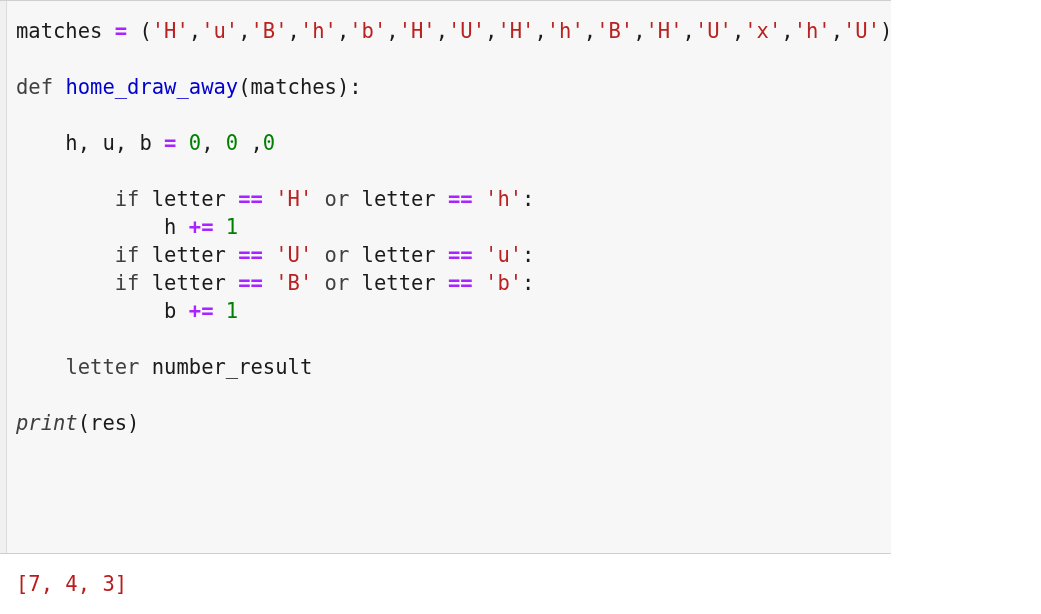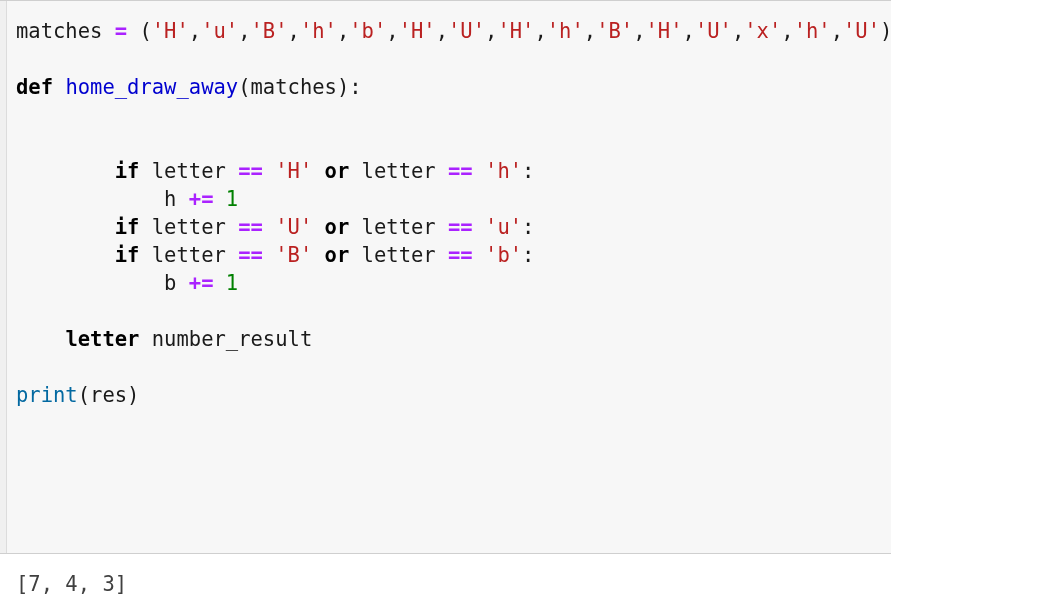--- a/index.html
+++ b/index.html
@@ -52,53 +52,54 @@
     white-space: pre;
     color: #1a1a1a;
     letter-spacing: 0px;
   }
   .code-line.blank {
     height: 28px;
   }
 
   
   .tok-plain    { color: #1a1a1a; }
-  .tok-kw       { color: #000000; font-weight: bold; }
-  .tok-builtin  { color: #0369a1; font-weight: normal; }
+  .tok-kw       { color: #404040; font-weight: normal; }
+  .tok-builtin  { color: #404040; font-weight: normal; font-style: italic; }
   .tok-fname    { color: #0000cf; font-weight: normal; }
   .tok-str      { color: #ba2121; }
   .tok-num      { color: #008000; }
   .tok-op       { color: #aa22ff; font-weight: bold; }
   .tok-punct    { color: #1a1a1a; }
 
   
   .output-area {
     background: #ffffff;
     padding: 16px 0 0 16px;
   }
   .output-line {
     font-family: "DejaVu Sans Mono", "Liberation Mono", monospace;
     font-size: 20.5px;
     line-height: 28px;
-    color: #404040;
+    color: #b91c1c;
     white-space: pre;
   }
 </style>
 </head>
 <body>
 
 <div id="notebook">
 
   <div class="code-cell">
     <div class="code-cell-gutter"></div>
     <div class="code-body" id="code-body">
         <div class="code-line"><span class="tok-plain">matches </span><span class="tok-op">=</span><span class="tok-punct"> (</span><span class="tok-str">'H'</span><span class="tok-punct">,</span><span class="tok-str">'u'</span><span class="tok-punct">,</span><span class="tok-str">'B'</span><span class="tok-punct">,</span><span class="tok-str">'h'</span><span class="tok-punct">,</span><span class="tok-str">'b'</span><span class="tok-punct">,</span><span class="tok-str">'H'</span><span class="tok-punct">,</span><span class="tok-str">'U'</span><span class="tok-punct">,</span><span class="tok-str">'H'</span><span class="tok-punct">,</span><span class="tok-str">'h'</span><span class="tok-punct">,</span><span class="tok-str">'B'</span><span class="tok-punct">,</span><span class="tok-str">'H'</span><span class="tok-punct">,</span><span class="tok-str">'U'</span><span class="tok-punct">,</span><span class="tok-str">'x'</span><span class="tok-punct">,</span><span class="tok-str">'h'</span><span class="tok-punct">,</span><span class="tok-str">'U'</span><span class="tok-punct">)</span></div>
         <div class="code-line blank">&nbsp;</div>
         <div class="code-line"><span class="tok-kw">def</span><span class="tok-plain"> </span><span class="tok-fname">home_draw_away</span><span class="tok-punct">(</span><span class="tok-plain">matches</span><span class="tok-punct">):</span></div>
         <div class="code-line blank">&nbsp;</div>
+        <div class="code-line"><span class="tok-plain">    h, u, b </span><span class="tok-op">=</span><span class="tok-plain"> </span><span class="tok-num">0</span><span class="tok-punct">, </span><span class="tok-num">0</span><span class="tok-punct"> ,</span><span class="tok-num">0</span></div>
         <div class="code-line blank">&nbsp;</div>
         <div class="code-line"><span class="tok-plain">        </span><span class="tok-kw">if</span><span class="tok-plain"> letter </span><span class="tok-op">==</span><span class="tok-plain"> </span><span class="tok-str">'H'</span><span class="tok-plain"> </span><span class="tok-kw">or</span><span class="tok-plain"> letter </span><span class="tok-op">==</span><span class="tok-plain"> </span><span class="tok-str">'h'</span><span class="tok-punct">:</span></div>
         <div class="code-line"><span class="tok-plain">            h </span><span class="tok-op">+=</span><span class="tok-plain"> </span><span class="tok-num">1</span></div>
         <div class="code-line"><span class="tok-plain">        </span><span class="tok-kw">if</span><span class="tok-plain"> letter </span><span class="tok-op">==</span><span class="tok-plain"> </span><span class="tok-str">'U'</span><span class="tok-plain"> </span><span class="tok-kw">or</span><span class="tok-plain"> letter </span><span class="tok-op">==</span><span class="tok-plain"> </span><span class="tok-str">'u'</span><span class="tok-punct">:</span></div>
         <div class="code-line"><span class="tok-plain">        </span><span class="tok-kw">if</span><span class="tok-plain"> letter </span><span class="tok-op">==</span><span class="tok-plain"> </span><span class="tok-str">'B'</span><span class="tok-plain"> </span><span class="tok-kw">or</span><span class="tok-plain"> letter </span><span class="tok-op">==</span><span class="tok-plain"> </span><span class="tok-str">'b'</span><span class="tok-punct">:</span></div>
         <div class="code-line"><span class="tok-plain">            b </span><span class="tok-op">+=</span><span class="tok-plain"> </span><span class="tok-num">1</span></div>
         <div class="code-line blank">&nbsp;</div>
         <div class="code-line"><span class="tok-plain">    </span><span class="tok-kw">letter</span><span class="tok-plain"> number_result</span></div>
         <div class="code-line blank">&nbsp;</div>
         <div class="code-line"><span class="tok-builtin">print</span><span class="tok-punct">(</span><span class="tok-plain">res</span><span class="tok-punct">)</span></div>

